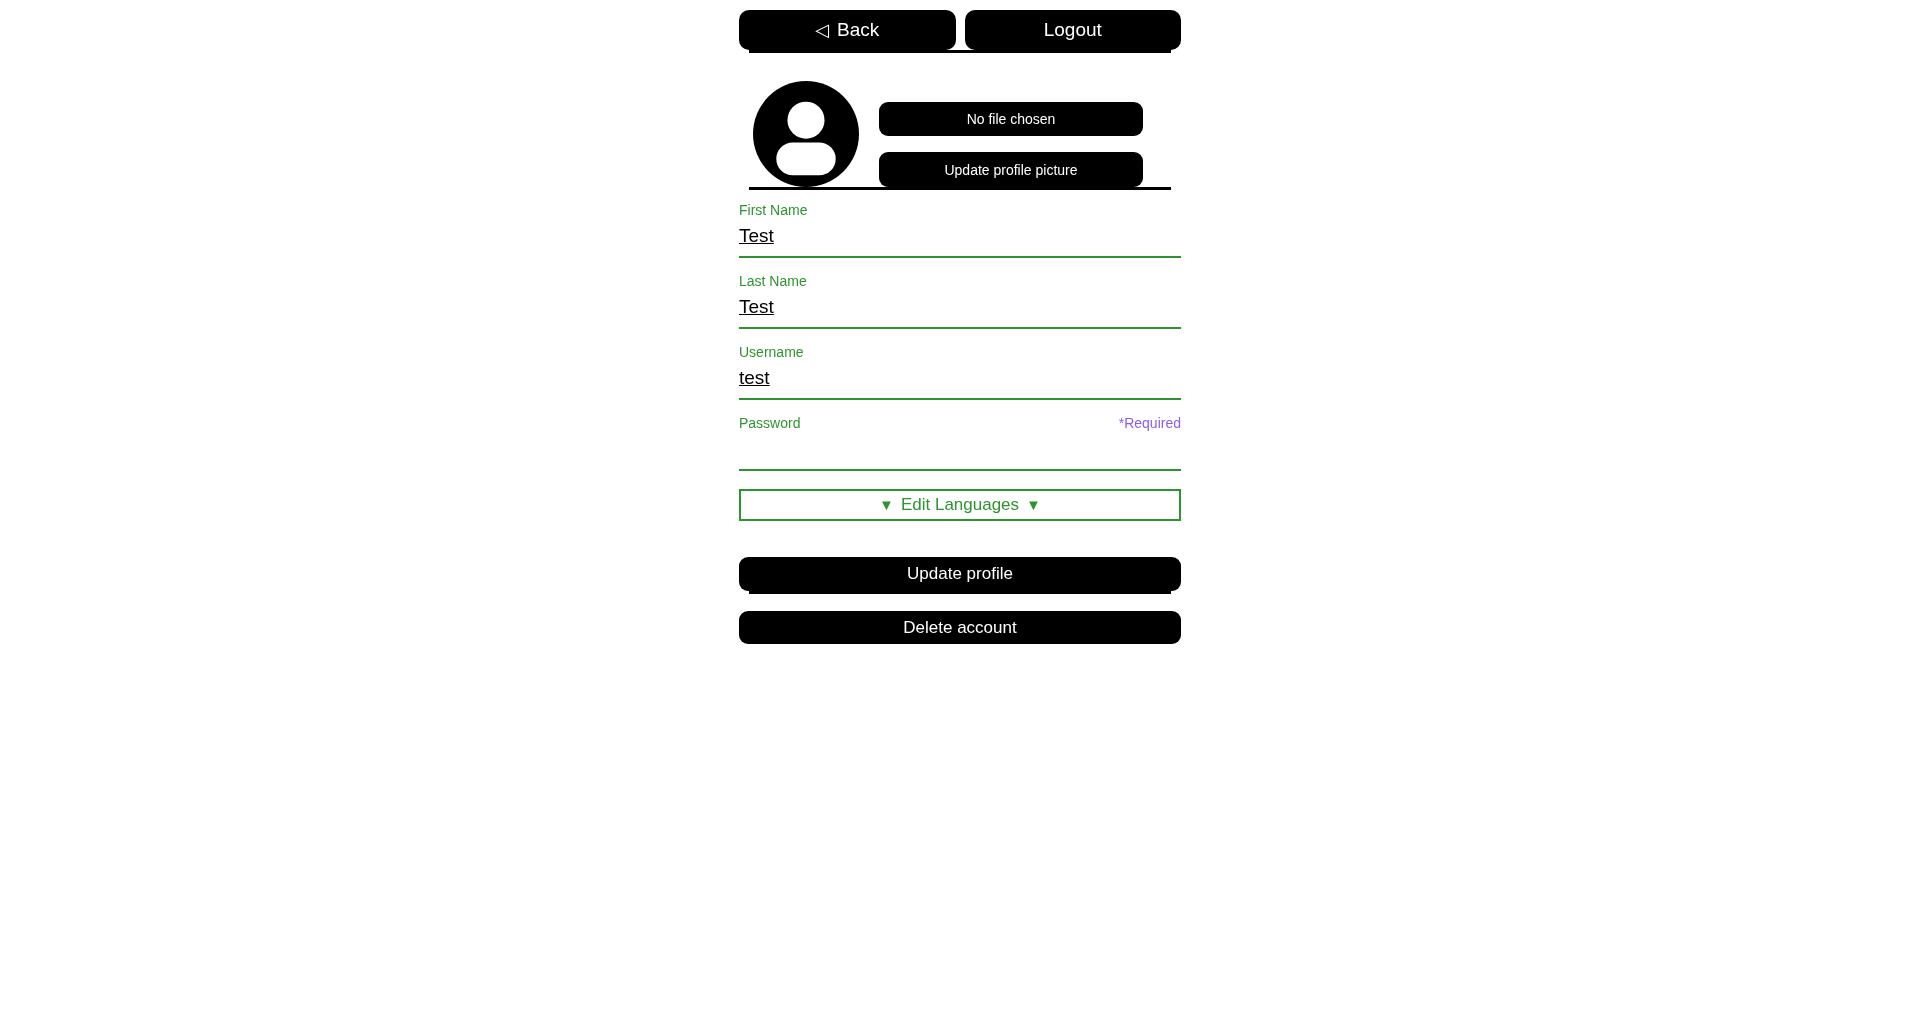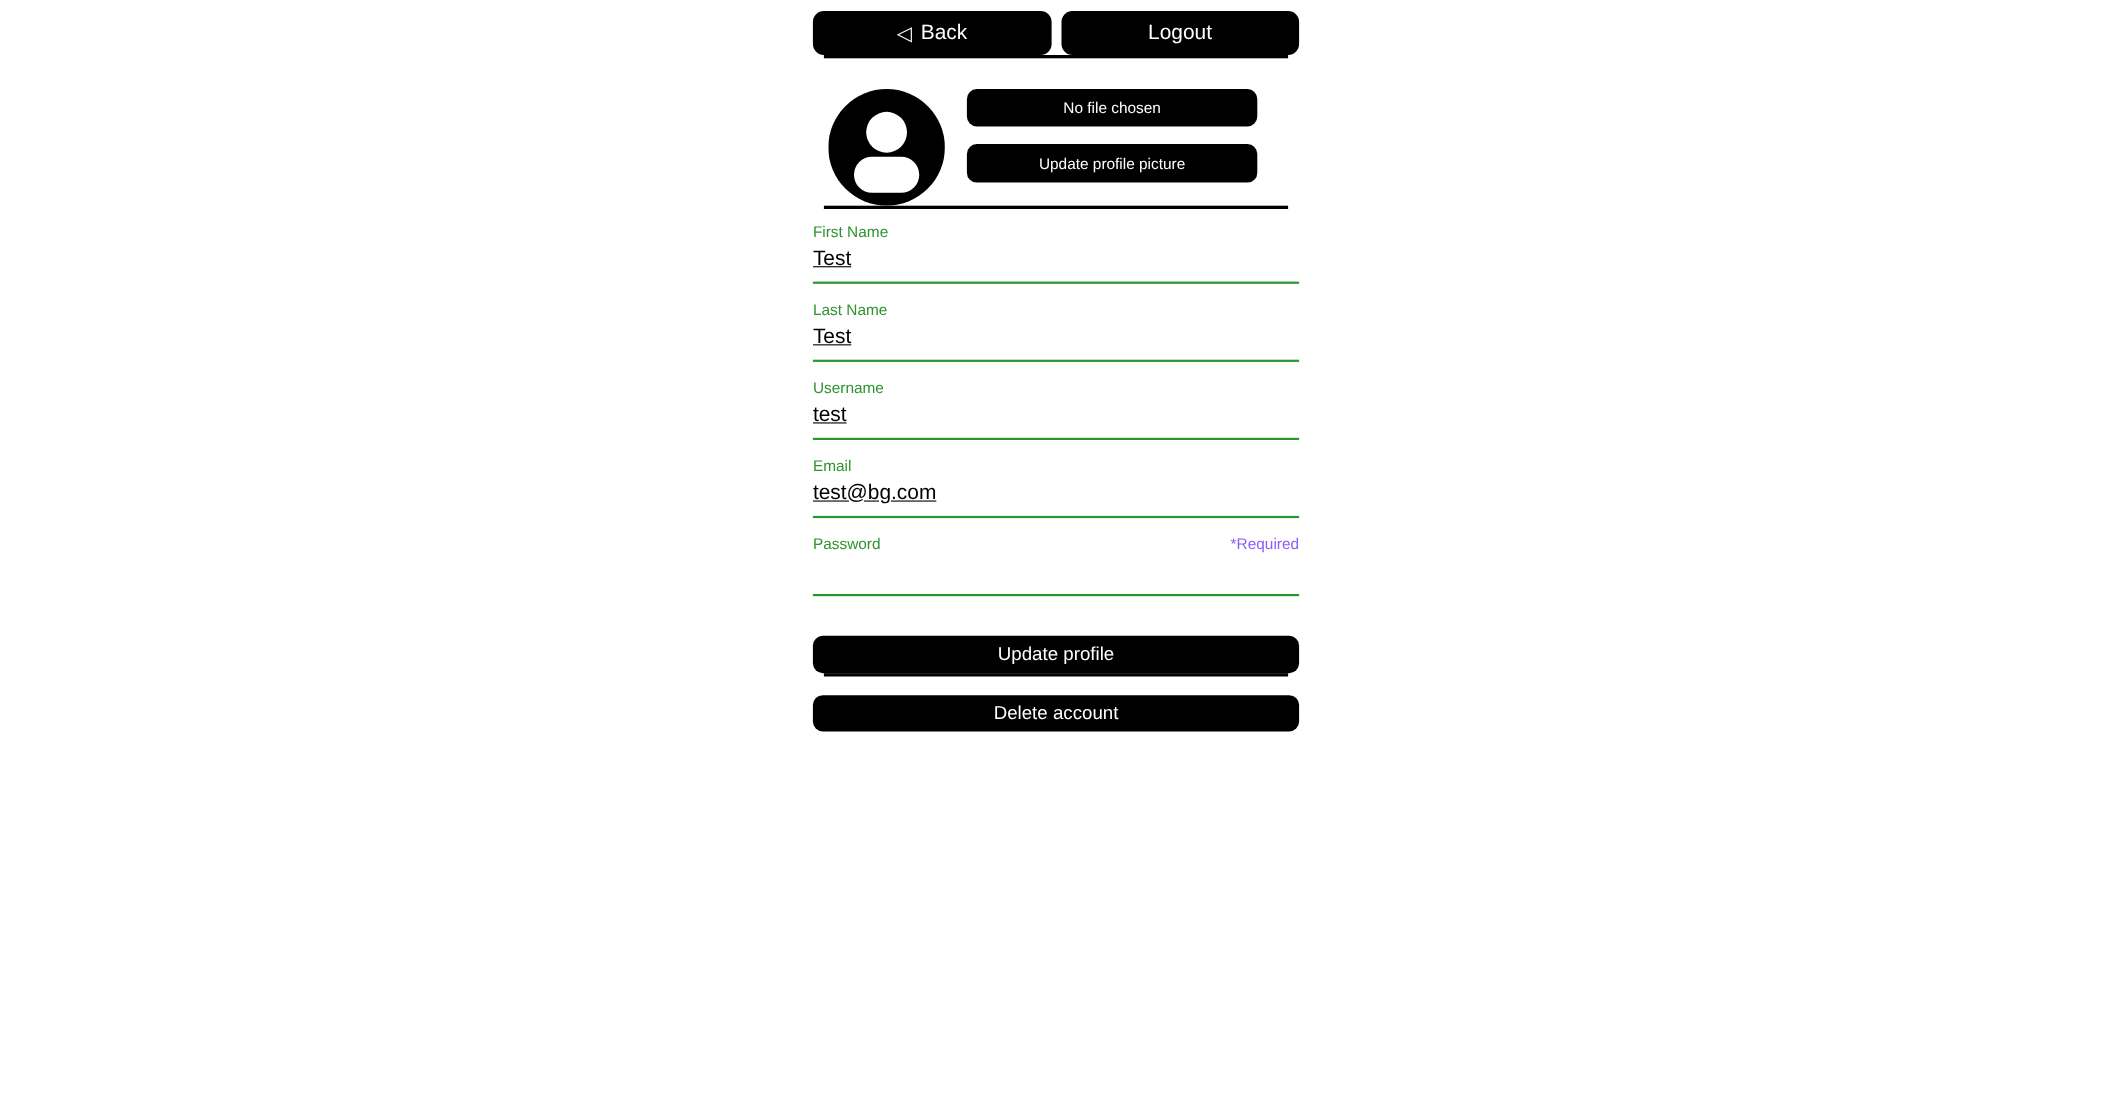--- a/index.html
+++ b/index.html
@@ -44,21 +44,21 @@
   }
   .divider-1 { margin-top: 22px; }
   .divider-2 { margin-top: 29px; }
   .divider-3 { margin-top: 20px; }
   
   .picture-row {
     margin-top: 28px;
     padding-left: 14px;
     padding-right: 38px;
     display: flex;
-    align-items: flex-start;
+    align-items: flex-end;
   }
   .avatar {
     width: 106px;
     height: 106px;
     flex: 0 0 106px;
   }
   .picture-controls {
     flex: 1;
     margin-left: 20px;
     display: flex;
@@ -197,35 +197,32 @@
       <input class="field-input" type="text" value="Test" style="">
     </div>
 
     <div class="field">
       <div class="field-label-row">
         <span class="field-label">Username</span>
       </div>
       <input class="field-input" type="text" value="test" style="">
     </div>
 
-    <div class="field">
-      <div class="field-label-row">
-        <span class="field-label">Email</span>
-      </div>
-      <input class="field-input" type="text" value="test@bg.com" style="">
-    </div>
 
     <div class="field">
       <div class="field-label-row">
         <span class="field-label">Password</span>
         <span class="required-note">*Required</span>
       </div>
       <input class="field-input" type="password" value="" style="">
     </div>
 
+    <button class="btn-outline-green edit-languages">
+      <span class="tri tri-left">▼</span><span>Edit Languages</span><span class="tri tri-right">▼</span>
+    </button>
 
 
     <button class="btn-black update-profile-btn">
       <span>Update profile</span>
     </button>
   </div>
 
   <hr class="divider divider-3">
 
   <button class="btn-black delete-account-btn">

